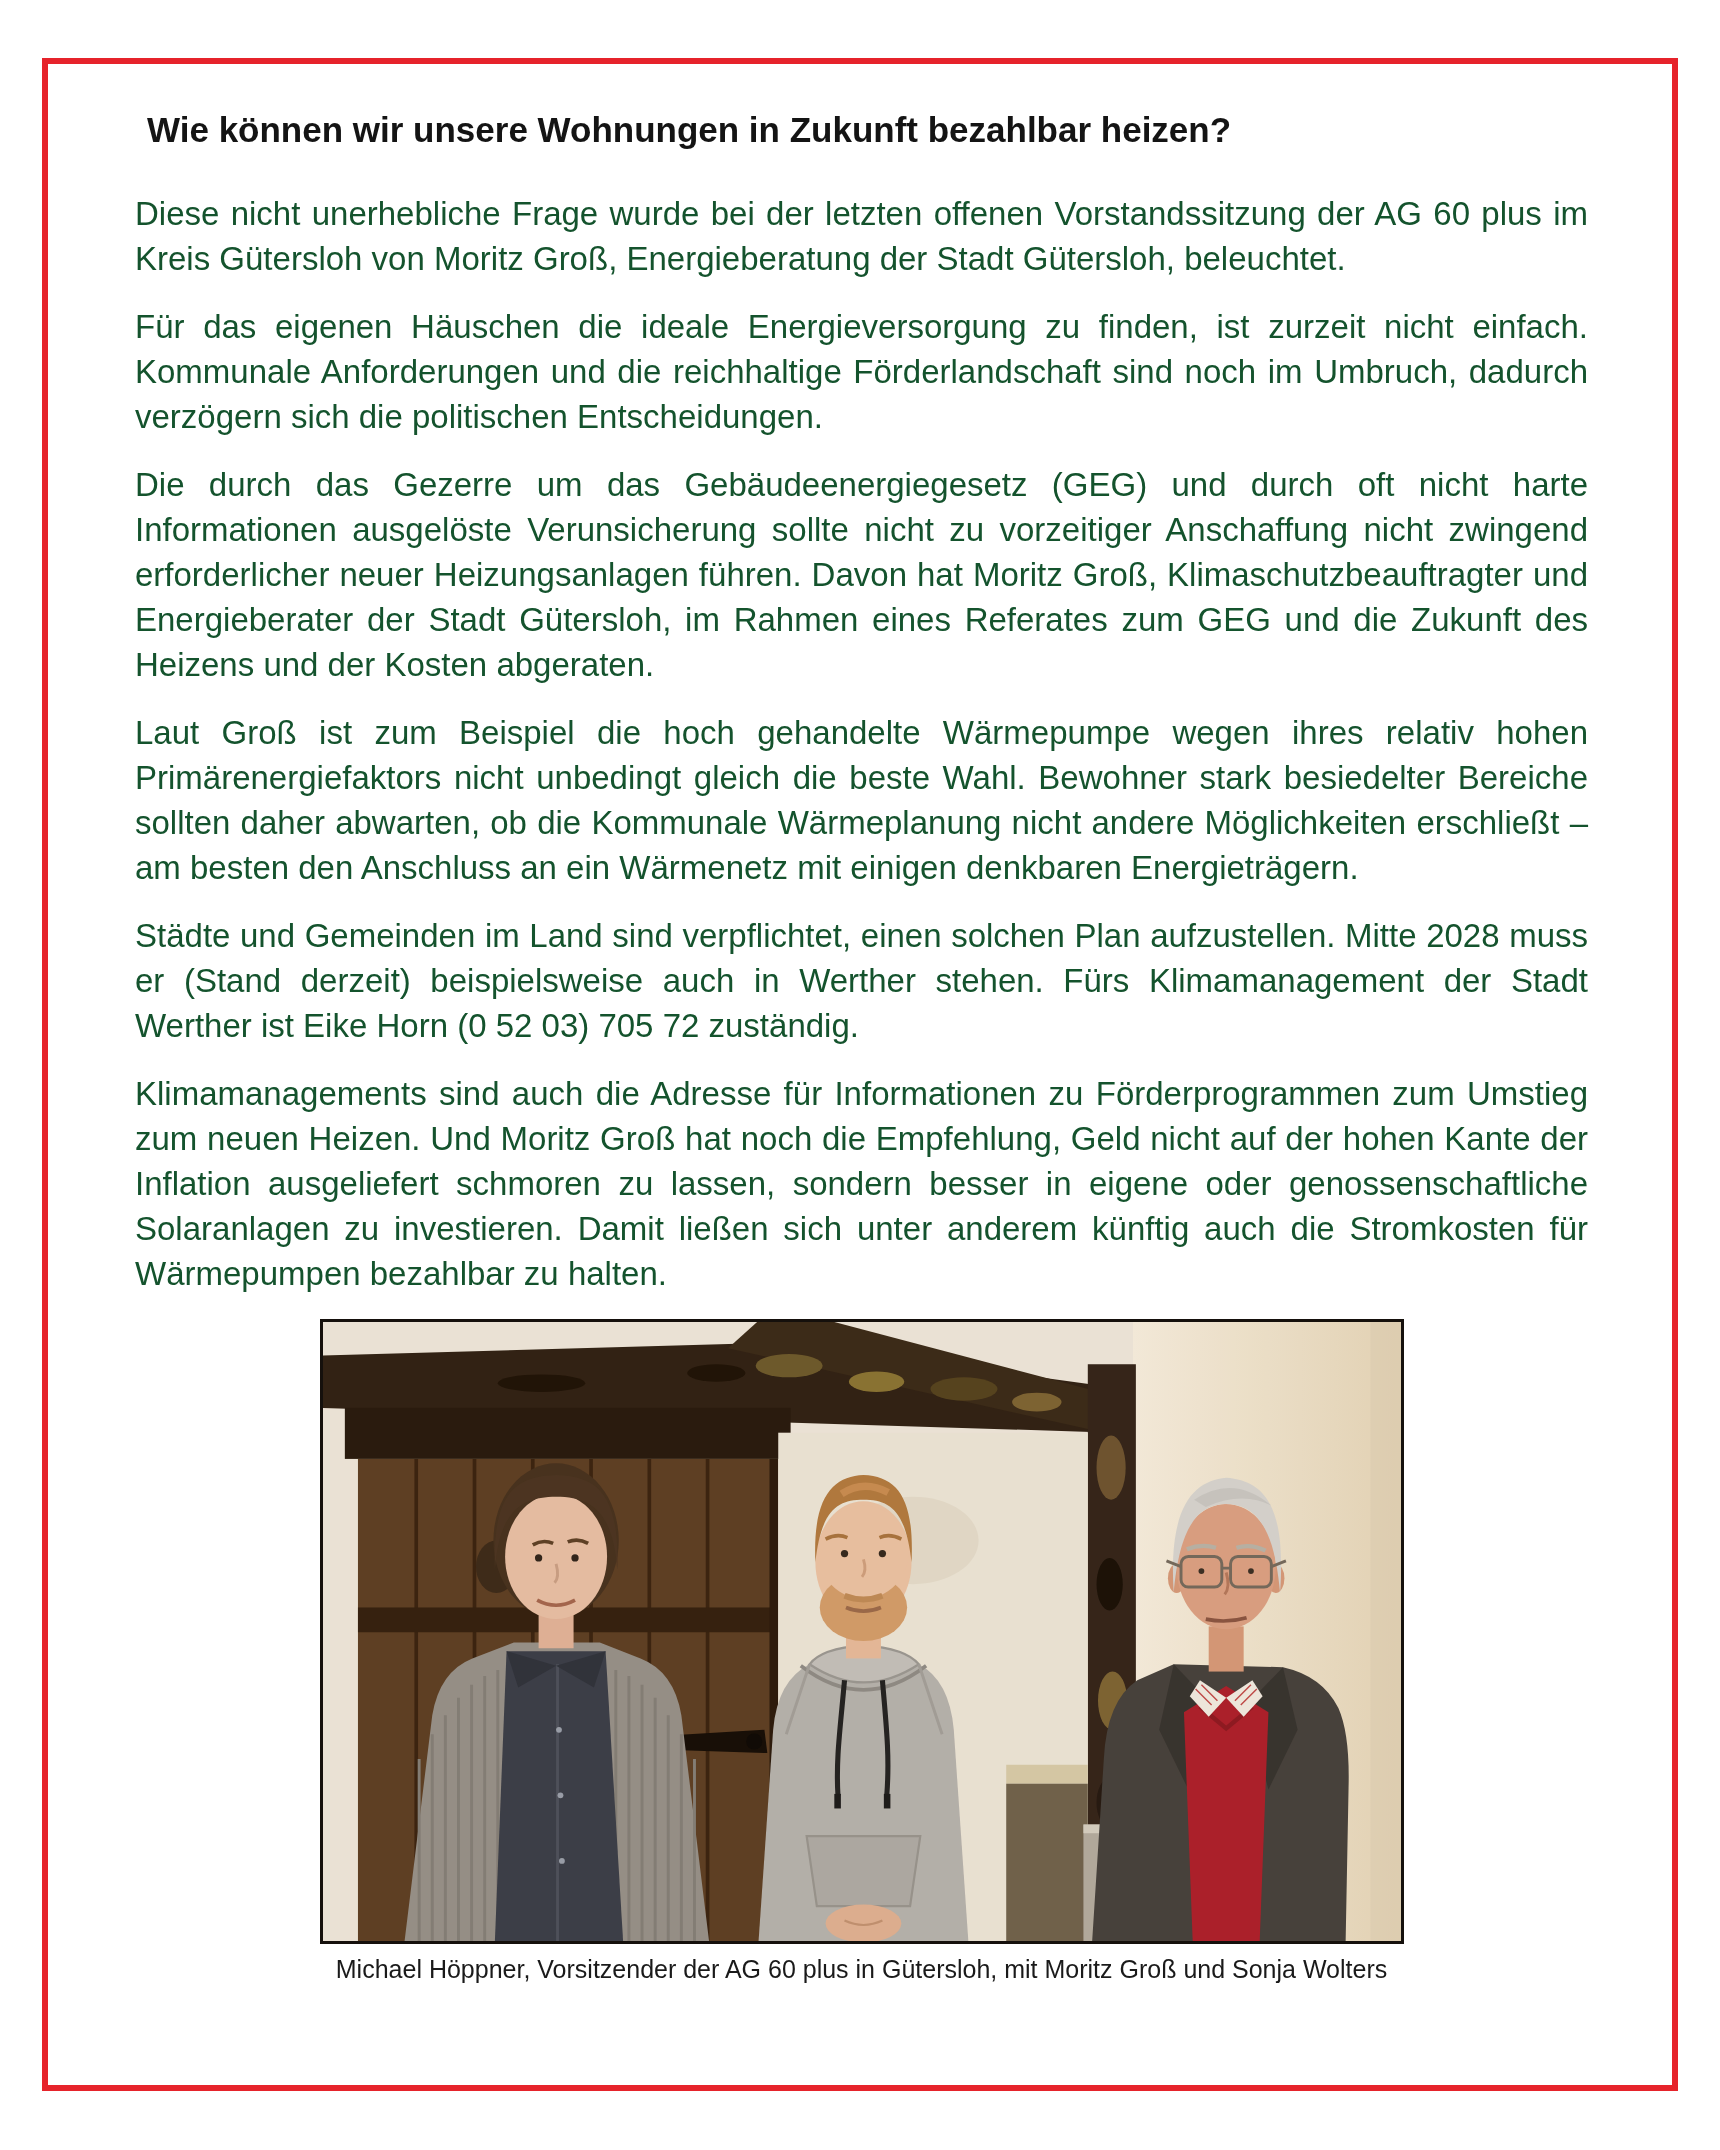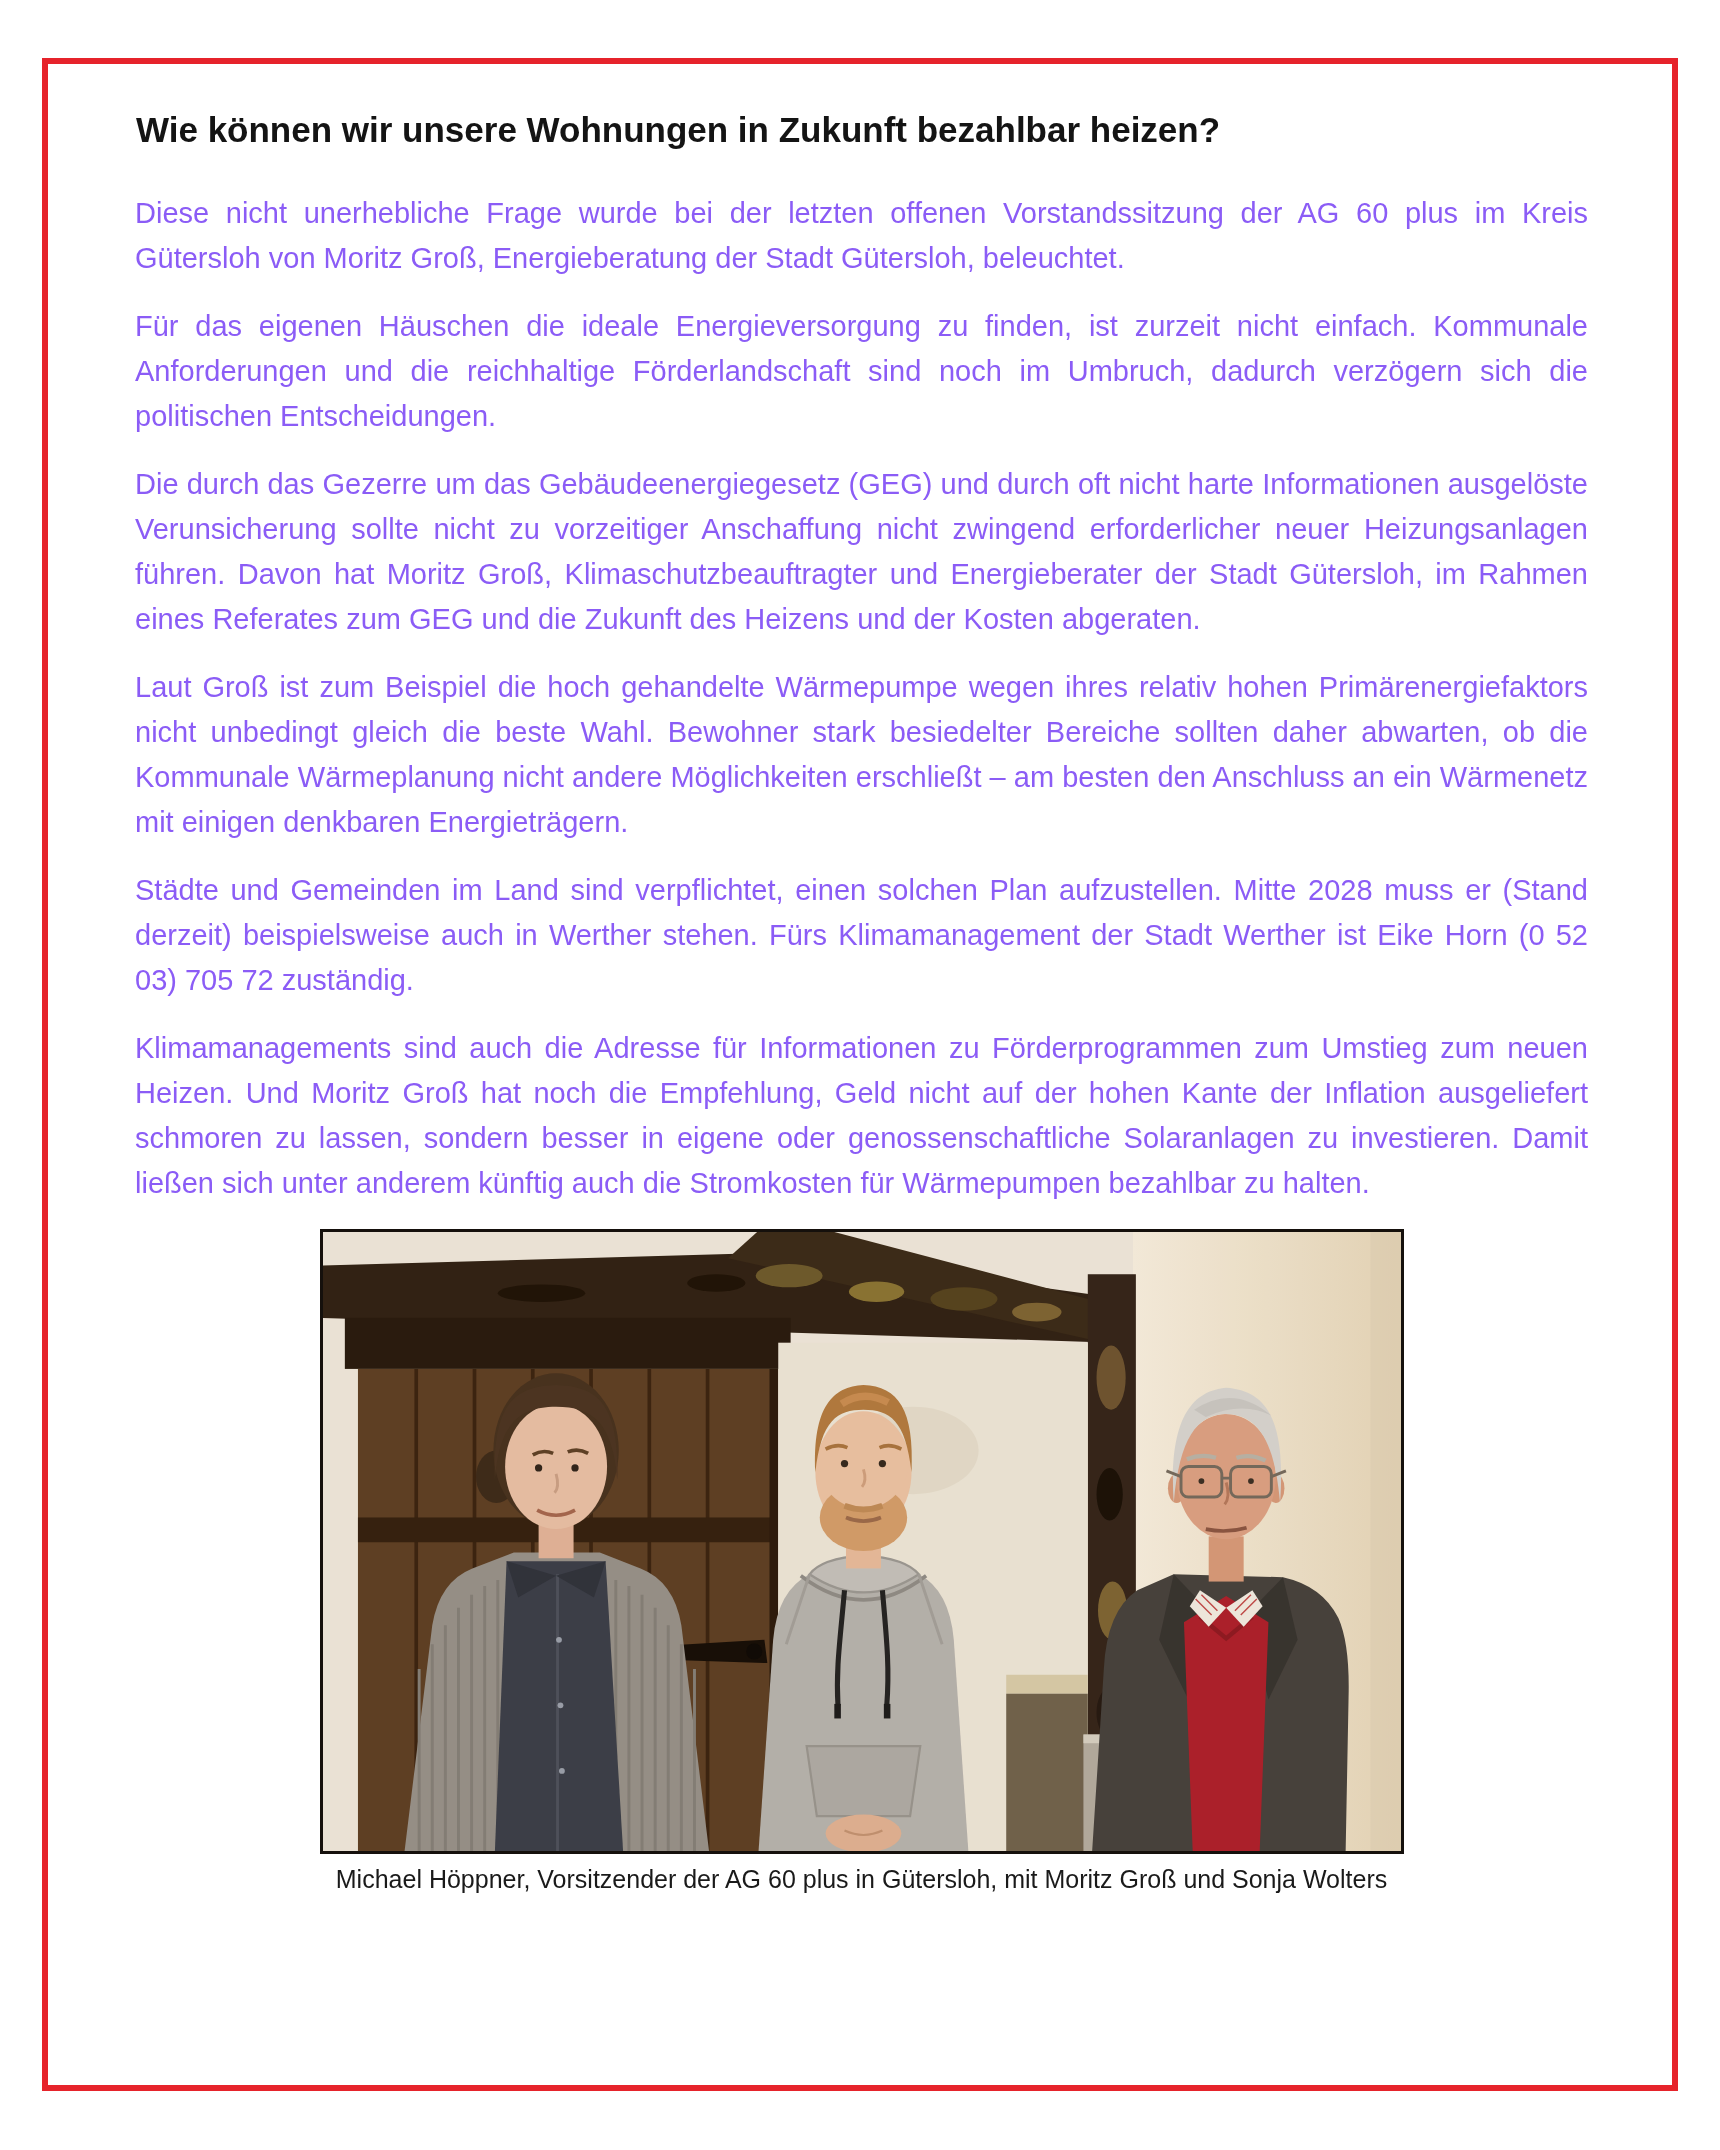--- a/index.html
+++ b/index.html
@@ -28,31 +28,31 @@
   .content {
     position: absolute;
     left: 135px;
     top: 109px;
     width: 1453px;
   }
   .article-title {
     font-size: 35px;
     line-height: 41px;
     font-weight: bold;
-    margin: 0 0 41px 1px;
+    margin: 0 0 41px 12px;
     color: #141414;
   }
   .body-paragraph {
-    font-size: 29px;
+    font-size: 33px;
     line-height: 45px;
     margin: 0 0 23px 0;
     text-align: justify;
     hyphens: auto;
     -webkit-hyphens: auto;
-    color: #8b5cf6;
+    color: #14532d;
   }
   figure.article-photo {
     margin: 10.2px 0 0 0;
     padding: 0;
     text-align: center;
   }
   svg.photo {
     display: block;
     margin: 0 auto;
     width: 1078px;

